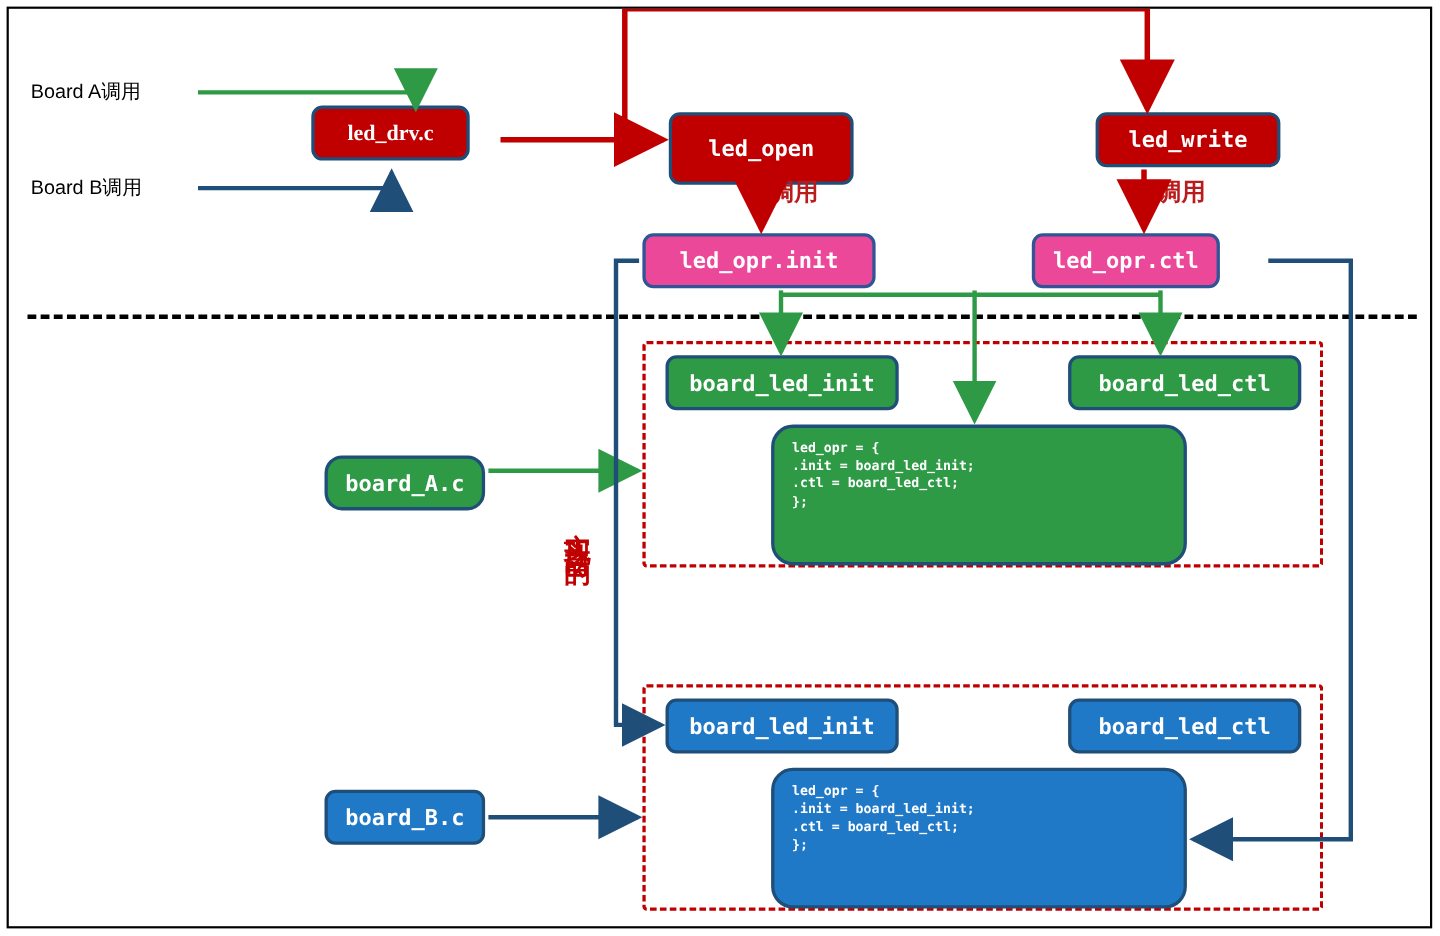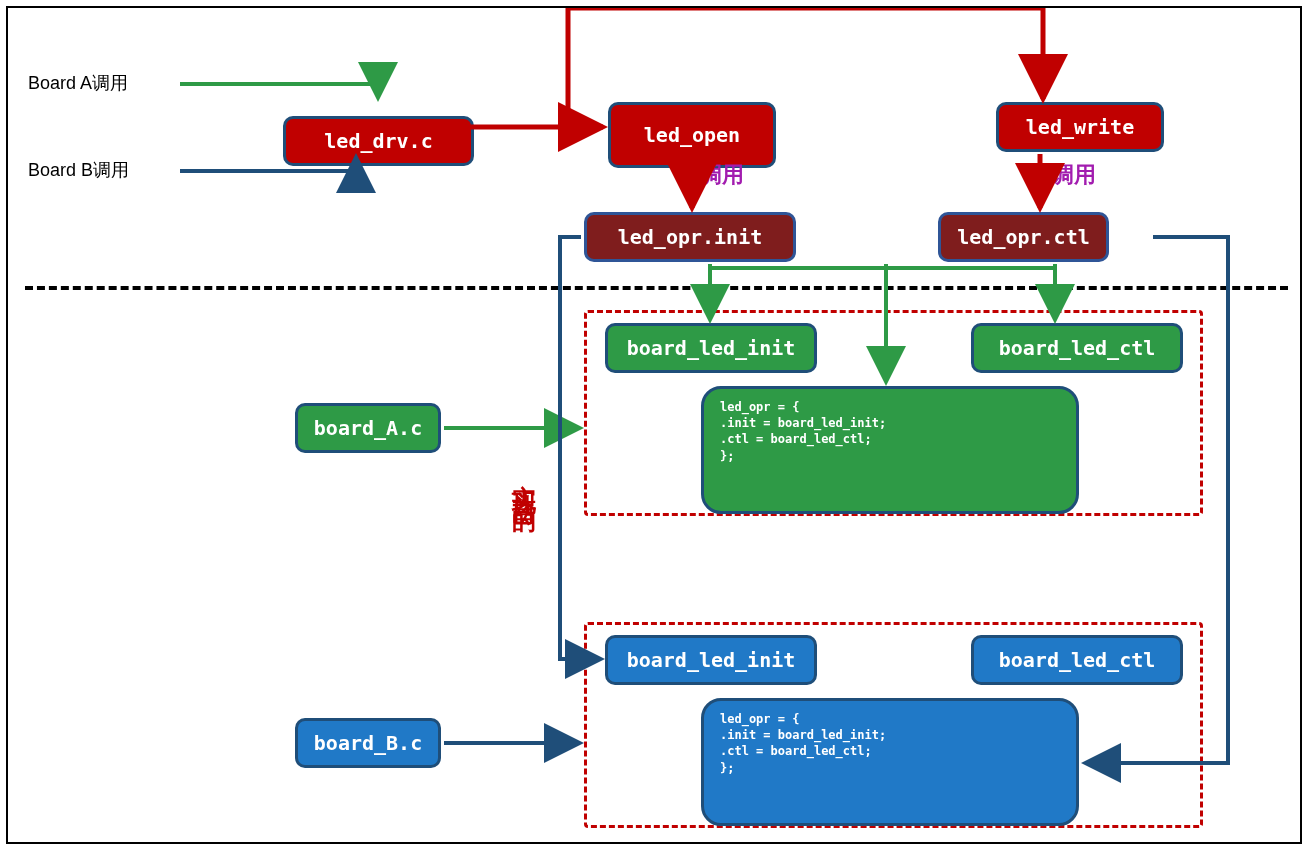--- a/index.html
+++ b/index.html
@@ -24,35 +24,35 @@
     display: flex;
     align-items: center;
     justify-content: center;
     font-weight: bold;
     font-size: 20px;
     font-family: Consolas, monospace;
     color: #fff;
     border-radius: 10px;
   }
   .red-box { background: #c00000; border: 3px solid #1f4e79; }
-  .red-box2 { background: #7f1d1d; border: 3px solid #2f5597; }
+  .red-box2 { background: #ec4899; border: 3px solid #2f5597; }
   .green-box { background: #2e9a46; border: 3px solid #1f4e79; }
   .blue-box { background: #2079c7; border: 3px solid #1f4e79; }
 
   .label-text {
     position: absolute;
     font-weight: normal;
     font-size: 18px;
     color: #000;
   }
   .red-text {
     position: absolute;
     font-weight: bold;
     font-size: 22px;
-    color: #a21caf;
+    color: #b91c1c;
   }
   .vertical-red {
     position: absolute;
     font-size: 24px;
     font-weight: bold;
     color: #c00000;
     writing-mode: vertical-rl;
     text-orientation: upright;
     letter-spacing: 6px;
   }
@@ -89,21 +89,21 @@
   }
 </style>
 </head>
 <body>
 
 <div class="canvas">
 
   <div class="label-text" style="left:20px; top:63px;">Board A调用</div>
   <div class="label-text" style="left:20px; top:150px;">Board B调用</div>
 
-  <div class="box red-box" style="left:275px; top:108px; width:191px; height:50px;">led_drv.c</div>
+  <div class="box red-box" style="left:275px; top:88px; width:144px; height:50px;font-family:Liberation Serif, serif;">led_drv.c</div>
   <div class="box red-box" style="left:600px; top:94px; width:168px; height:66px;">led_open</div>
   <div class="box red-box" style="left:988px; top:94px; width:168px; height:50px;">led_write</div>
 
   <div class="red-text" style="left:692px; top:152px;">调用</div>
   <div class="red-text" style="left:1044px; top:152px;">调用</div>
 
   <div class="box red-box2" style="left:576px; top:204px; width:212px; height:50px;">led_opr.init</div>
   <div class="box red-box2" style="left:930px; top:204px; width:171px; height:50px;">led_opr.ctl</div>
 
   <div class="dashed-divider" style="left:17px; top:278px; width:1263px;"></div>
@@ -113,21 +113,21 @@
   <div class="box green-box" style="left:597px; top:315px; width:212px; height:50px;">board_led_init</div>
   <div class="box green-box" style="left:963px; top:315px; width:212px; height:50px;">board_led_ctl</div>
 
   <div class="code-box code-green" style="left:693px; top:378px; width:378px; height:128px;">
     <div>led_opr = {</div>
     <div>.init = board_led_init;</div>
     <div>.ctl = board_led_ctl;</div>
     <div>};</div>
   </div>
 
-  <div class="box green-box" style="left:287px; top:395px; width:146px; height:50px;">board_A.c</div>
+  <div class="box green-box" style="left:287px; top:406px; width:146px; height:50px;border-radius:16px;">board_A.c</div>
 
   <div class="vertical-red" style="left:500px; top:458px;">实现自己的</div>
 
   <div class="dashed-red-rect" style="left:576px; top:614px; width:619px; height:206px;"></div>
 
   <div class="box blue-box" style="left:597px; top:627px; width:212px; height:50px;">board_led_init</div>
   <div class="box blue-box" style="left:963px; top:627px; width:212px; height:50px;">board_led_ctl</div>
 
   <div class="code-box code-blue" style="left:693px; top:690px; width:378px; height:128px;">
     <div>led_opr = {</div>

